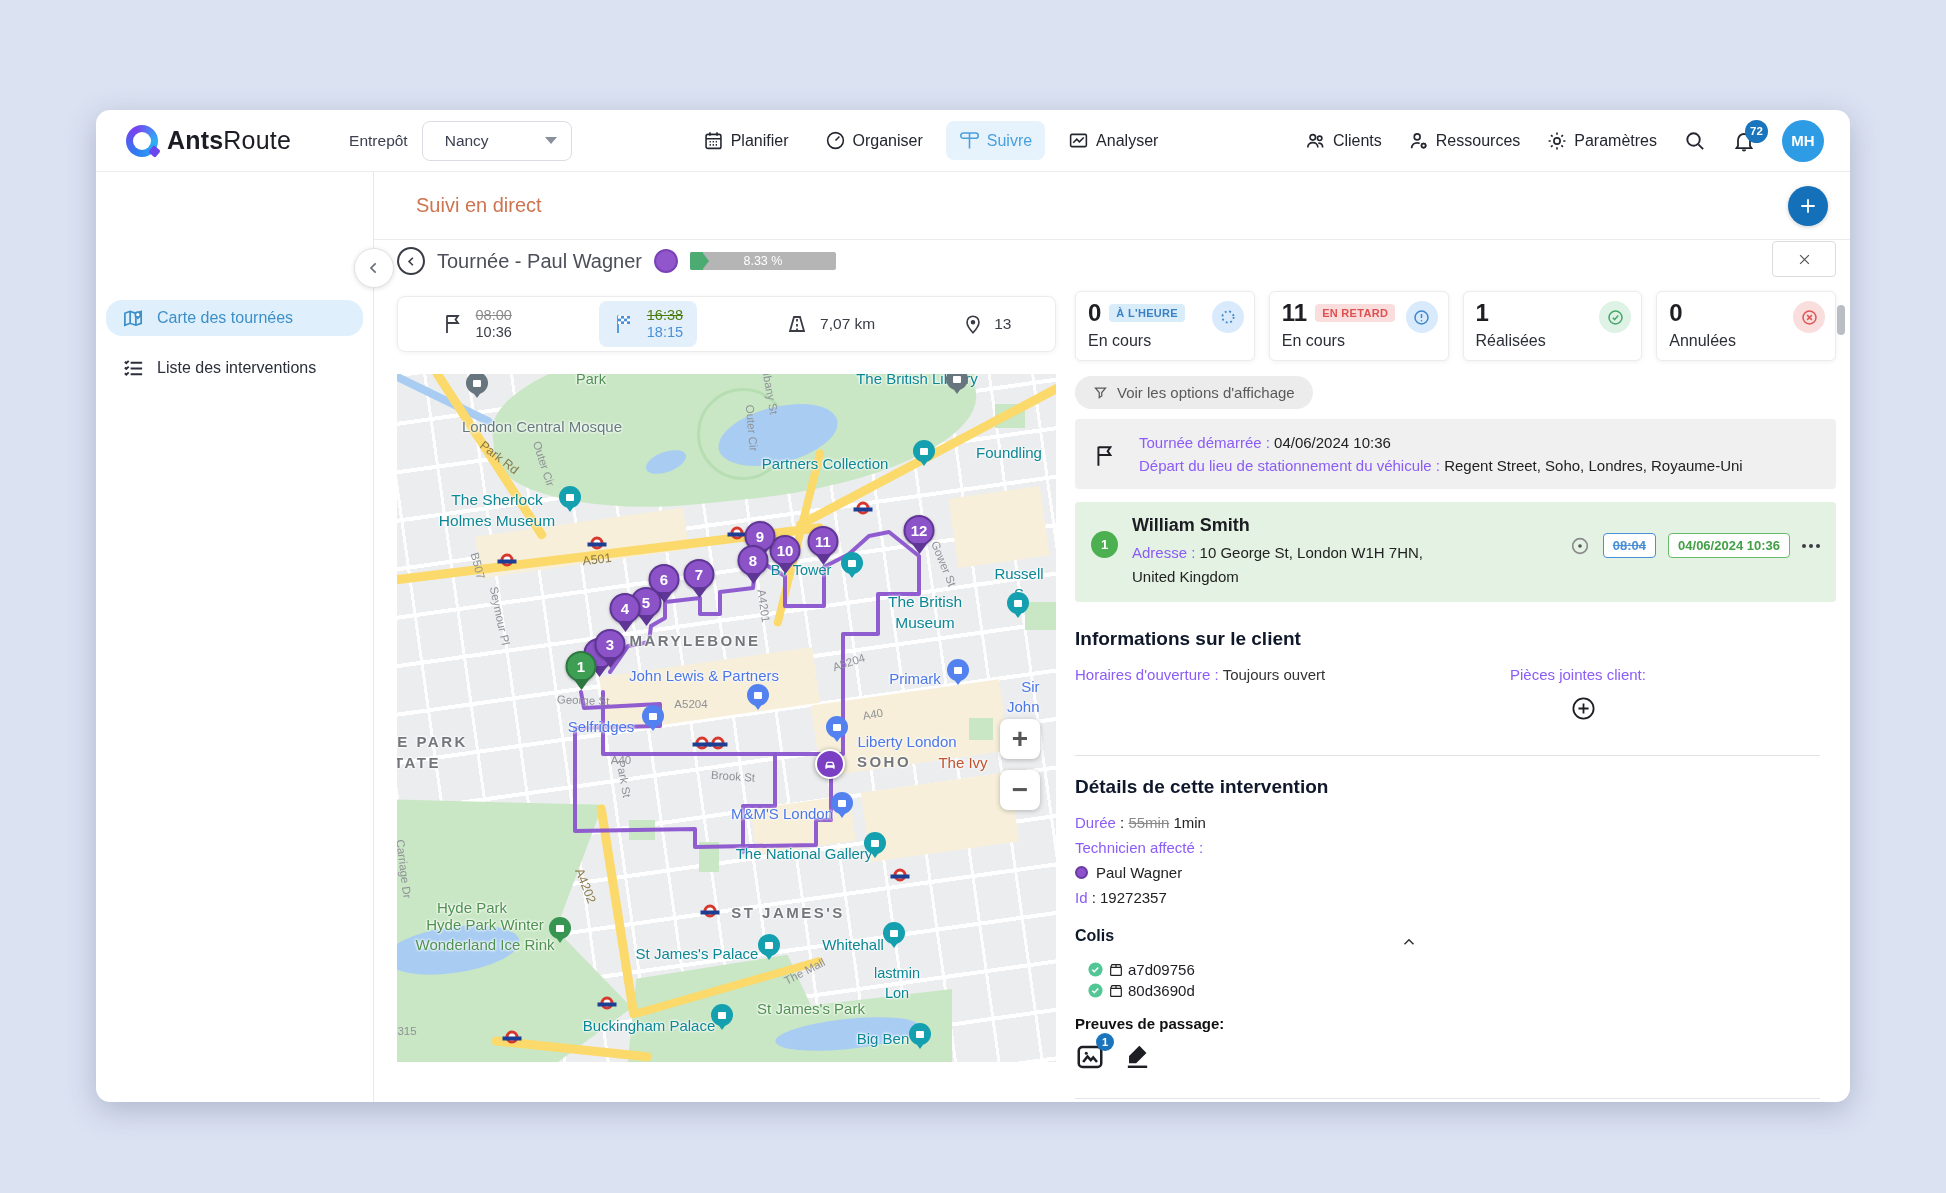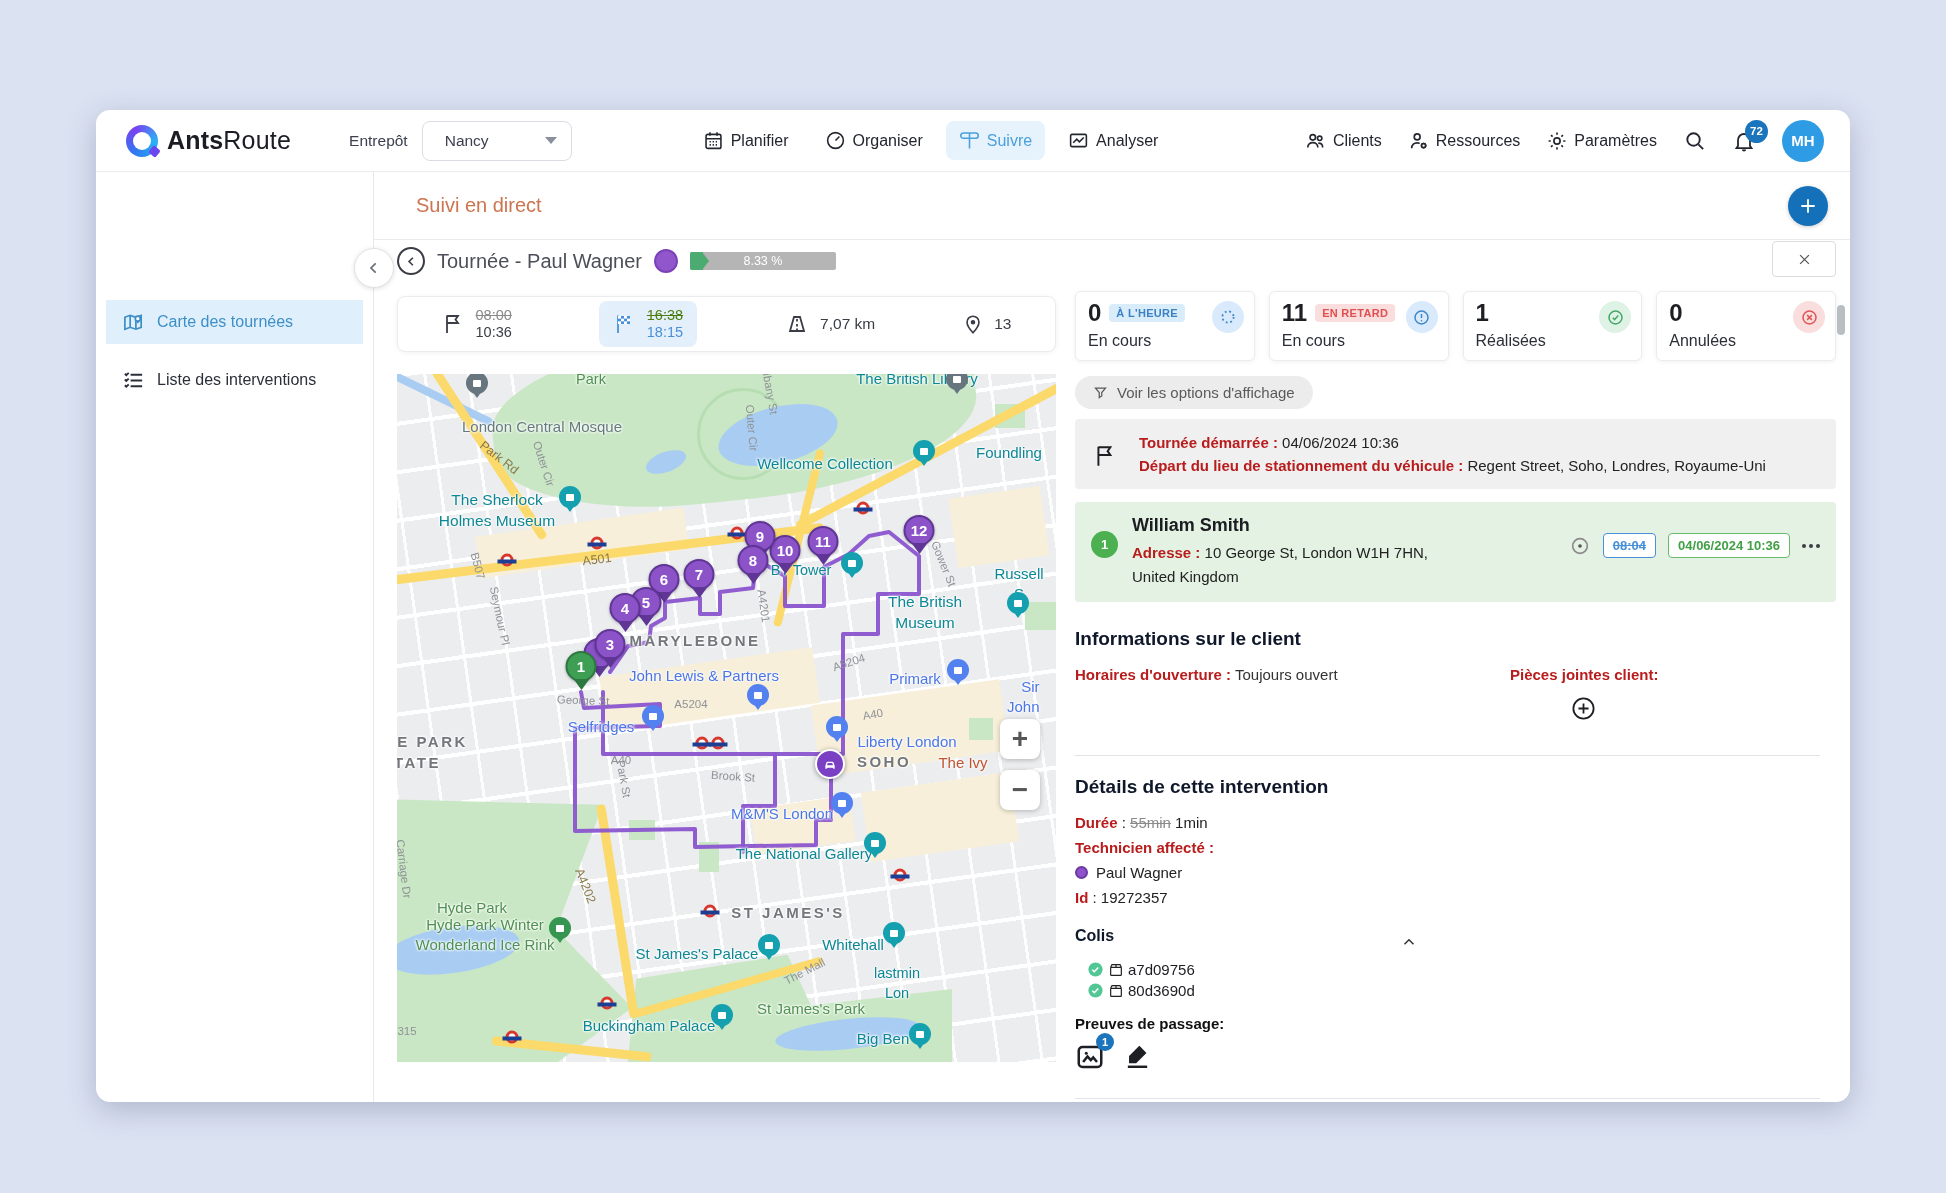--- a/index.html
+++ b/index.html
@@ -26,21 +26,21 @@
   .nav-right { margin-left:auto; display:flex; align-items:center; gap:26px; }
   .nav-link { display:flex; align-items:center; gap:6px; font-size:16px; color:#23262f; cursor:pointer; white-space:nowrap; }
   .icon-btn { cursor:pointer; display:flex; align-items:center; color:#23262f; }
   .bell-wrap { position:relative; }
   .bell-badge { position:absolute; top:-9px; right:-12px; min-width:23px; height:23px; border-radius:12px; background:#1b75bc; color:#fff; font-size:11.5px; font-weight:bold; display:flex; align-items:center; justify-content:center; padding:0 4px; }
   .avatar { width:42px; height:42px; border-radius:50%; background:#2e9be5; color:#fff; font-weight:800; font-size:15px; display:flex; align-items:center; justify-content:center; cursor:pointer; }
 
   
   .app-body { display:flex; height:930px; position:relative; }
   .sidebar { width:278px; border-right:1px solid #e8e8e8; padding-top:128px; }
-  .side-item { display:flex; align-items:center; gap:12px; height:44px; margin:0 10px 14px 10px; padding-left:16px; border-radius:0; font-size:16px; color:#2b2f3a; cursor:pointer; }
+  .side-item { display:flex; align-items:center; gap:12px; height:36px; margin:0 10px 14px 10px; padding-left:16px; border-radius:16px; font-size:16px; color:#2b2f3a; cursor:pointer; }
   .side-item.active { background:#dff0fc; color:#3e8fc7; }
   .content { flex:1; position:relative; }
   .back-fab { position:absolute; left:-20px; top:76px; width:40px; height:40px; border-radius:50%; background:#fff; border:1px solid #e2e2e2; box-shadow:0 1px 5px rgba(0,0,0,.12); display:flex; align-items:center; justify-content:center; color:#6b6f7a; cursor:pointer; z-index:5; }
   .live-header { height:68px; display:flex; align-items:center; padding:0 22px 0 42px; border-bottom:1px solid #ebebeb; }
   .live-title { color:#cd7450; font-size:20px; }
   .add-fab { margin-left:auto; width:40px; height:40px; border-radius:50%; background:#1470b8; color:#fff; display:flex; align-items:center; justify-content:center; cursor:pointer; box-shadow:0 1px 4px rgba(0,0,0,.2); }
   .content-body { display:flex; padding:0 14px 0 23px; }
   .map-col { width:659px; flex:0 0 659px; }
   .detail-col { flex:1; margin-left:19px; position:relative; display:flex; flex-direction:column; }
 
@@ -125,21 +125,21 @@
   .tbadge { border-radius:4px; padding:4px 9px; font-size:13px; font-weight:bold; background:#fdfefd; }
   .tbadge.blue { border:1.5px solid #4a90d9; color:#4a90d9; text-decoration:line-through; }
   .tbadge.green { border:1.5px solid #67bb6a; color:#43a047; }
   .dots { display:flex; gap:3px; cursor:pointer; padding:4px 0; }
   .dots i { width:4px; height:4px; border-radius:50%; background:#3c3c44; }
   .sect-title { font-size:19px; font-weight:800; color:#0f172a; }
   .client-sect { margin-top:26px; padding-right:16px; }
   .client-cols { display:flex; margin-top:16px; }
   .ccol1 { width:435px; font-size:15px; color:#333; }
   .ccol2 { font-size:15px; color:#111; }
-  .blabel { font-weight:700; color:#b91c1c; }
+  .blabel { font-weight:400; color:#8b5cf6; }
   .plus-circ { margin:12px 0 0 60px; color:#1e1f24; cursor:pointer; }
   .hr { border-top:1px solid #e3e3e3; margin-top:30px; }
   .details-sect { margin-top:20px; padding-right:16px; }
   .dline { font-size:15px; color:#222; line-height:25px; }
   .details-sect .sect-title { margin-bottom:12px; }
   .tech-row { display:flex; align-items:center; gap:8px; font-size:15px; line-height:25px; color:#222; }
   .pdot { width:13px; height:13px; border-radius:50%; background:#8d52cc; border:2px solid #6a3aa2; }
   .colis-row { display:flex; align-items:center; margin-top:17px; width:46%; justify-content:space-between; }
   .colis-row .sect-title { font-size:16px; }
   .pkg-row { display:flex; align-items:center; gap:4px; margin:4px 0 0 12px; font-size:15px; color:#1c1d22; }
@@ -367,21 +367,21 @@
             <div class="yroad" style="left:238px;top:636px;width:195px;height:8px;transform:rotate(-16deg)"></div>
 
             <svg class="route-svg" width="659" height="688">
               <path fill="none" stroke="#8b55cf" stroke-width="4" stroke-linejoin="round" stroke-linecap="round" opacity="0.95" d="M213,298 L231,272 L252,268 L254,252 L268,244 L268,228 L303,224 L303,240 L323,240 L323,218 L356,214 L358,196 L364,188 L388,202 L388,232 L427,232 L427,193 L452,180 L472,162 L492,158 L522,182 L522,220 L481,220 L481,260 L446,260 L446,380 L378,380 L378,432 L346,432 L346,478"></path>
               <path fill="none" stroke="#8b55cf" stroke-width="4" stroke-linejoin="round" stroke-linecap="round" opacity="0.95" d="M184,318 L187,334 L263,330 L263,352 L178,354 L178,457 L298,455 L298,473 L419,471 L419,446 L434,446 L434,405 M206,318 L206,380 L378,380"></path>
             </svg>
             <div id="map-layer" style="position:absolute;inset:0;">
                 <div class="mlabel park-label" style="left: 194px; top: 6px;">Park</div>
                 <div class="mlabel poi-gray" style="left: 145px; top: 53px; font-size: 15px;">London Central Mosque</div>
                 <div class="mlabel poi-teal" style="left: 520px; top: 5px; font-size: 15px;">The British Library</div>
-                <div class="mlabel poi-teal" style="left: 428px; top: 90px; font-size: 15px;">Wellcome Collection</div>
+                <div class="mlabel poi-teal" style="left: 428px; top: 90px; font-size: 15px;">Partners Collection</div>
                 <div class="mlabel poi-teal" style="left: 612px; top: 79px; font-size: 15px;">Foundling</div>
                 <div class="mlabel poi-teal" style="left: 100px; top: 137px; font-size: 15.5px;">The Sherlock
 Holmes Museum</div>
                 <div class="mlabel poi-teal" style="left: 404px; top: 197px;">BT Tower</div>
                 <div class="mlabel poi-teal" style="left: 622px; top: 210px; font-size: 15px;">Russell S</div>
                 <div class="mlabel poi-teal" style="left: 528px; top: 239px; font-size: 15.5px;">The British Museum</div>
                 <div class="mlabel district" style="left: 298px; top: 267px;">MARYLEBONE</div>
                 <div class="mlabel poi-blue" style="left: 307px; top: 302px; font-size: 15px;">John Lewis &amp; Partners</div>
                 <div class="mlabel poi-blue" style="left: 518px; top: 305px; font-size: 15px;">Primark</div>
                 <div class="mlabel poi-blue" style="left: 626px; top: 323px; font-size: 15px; text-align: right;">Sir John</div>

